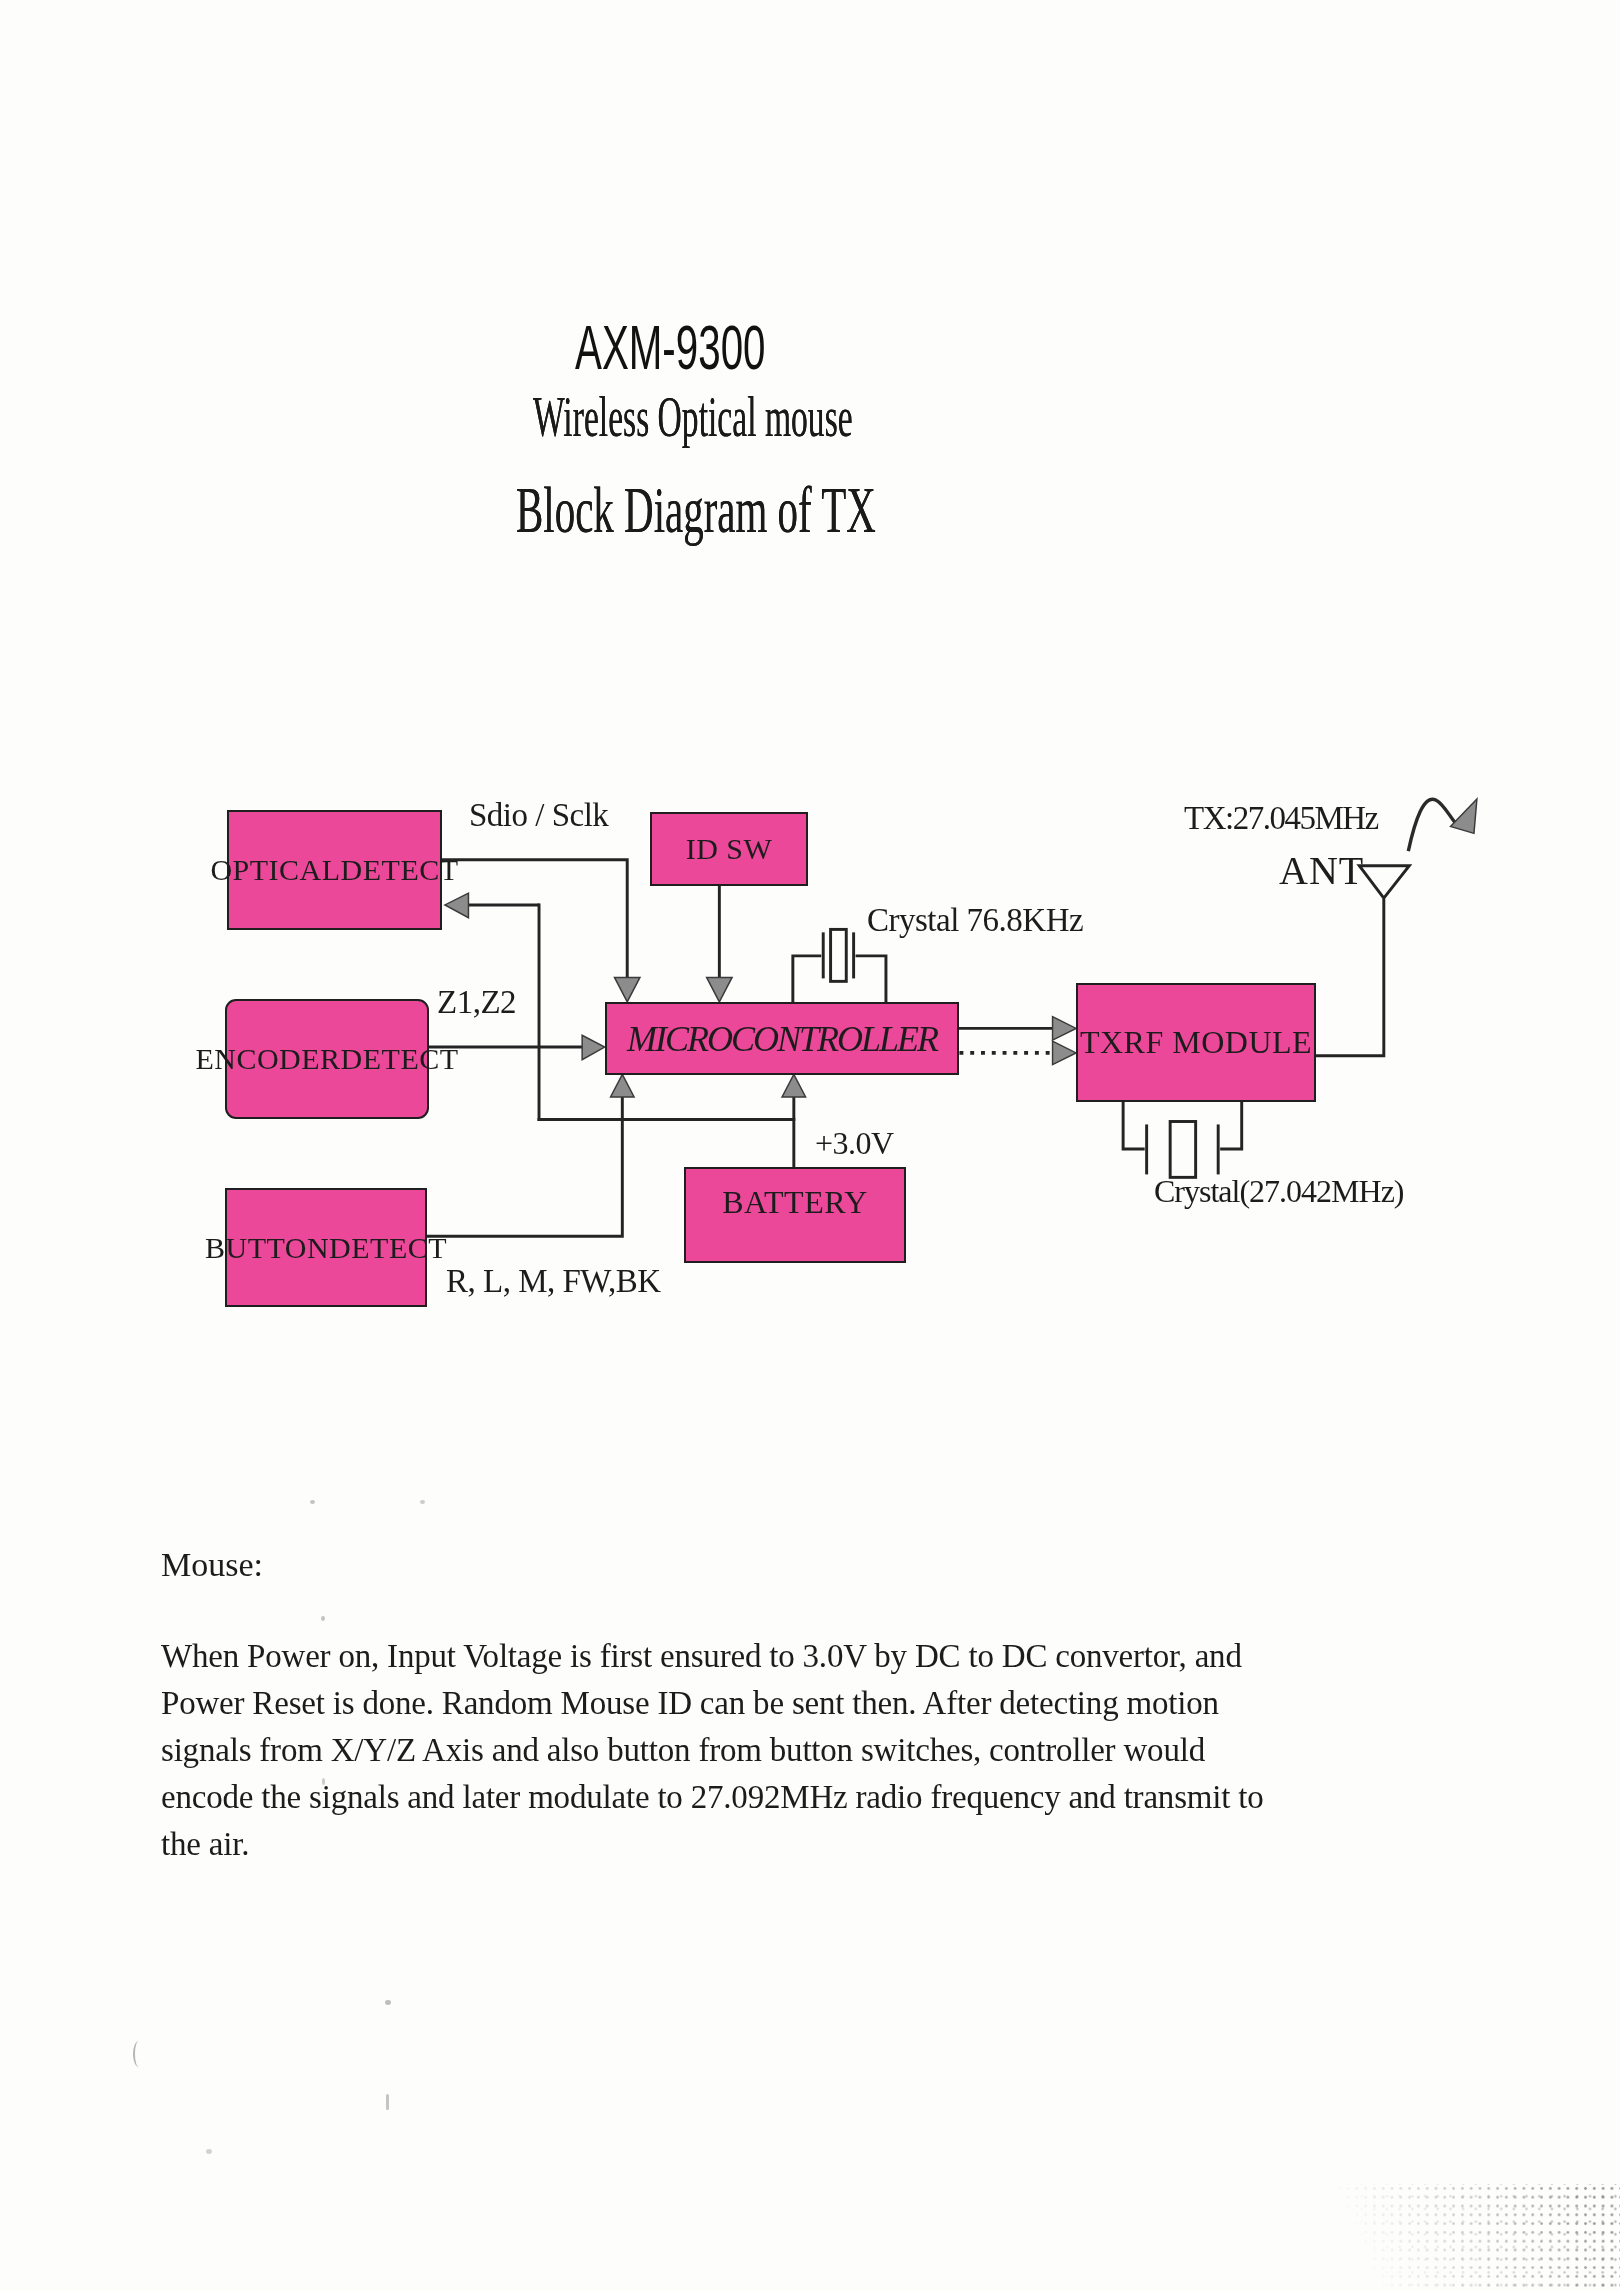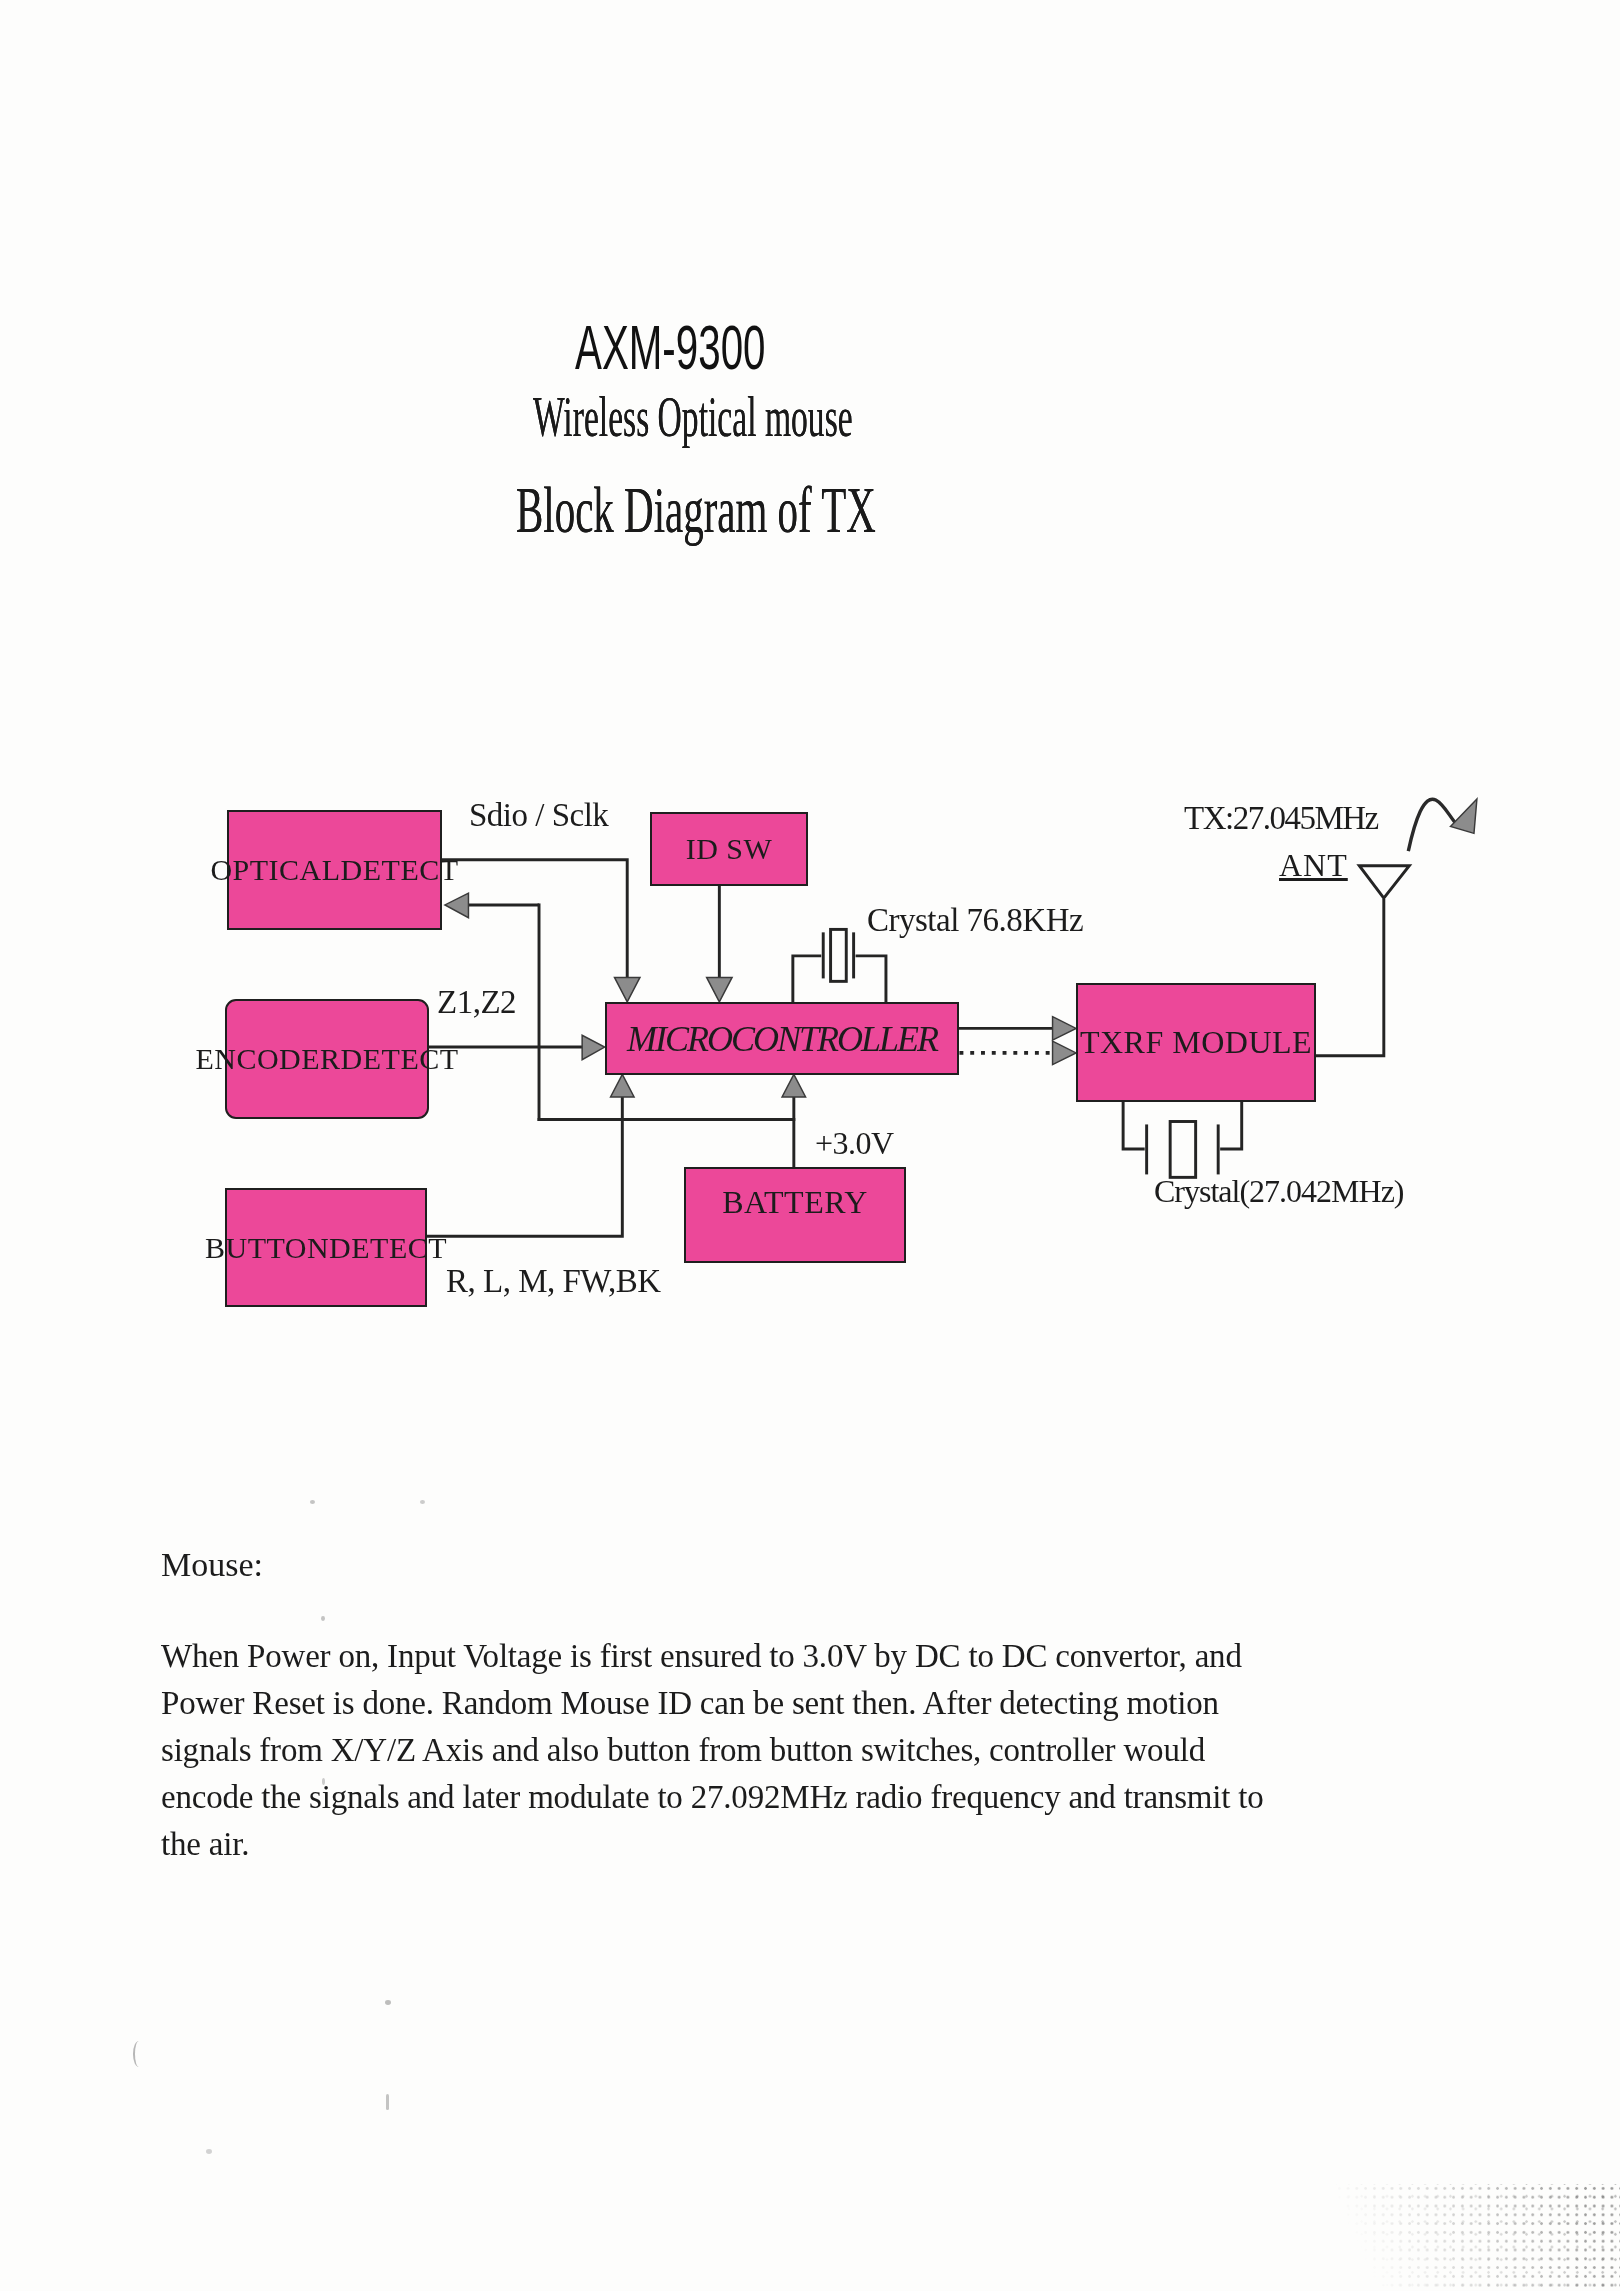--- a/index.html
+++ b/index.html
@@ -162,21 +162,21 @@
     <div>RF MODULE</div>
   </div>
 
   <div class="lbl" style="left:469px;top:797px;">Sdio / Sclk</div>
   <div class="lbl" style="left:437px;top:984px;">Z1,Z2</div>
   <div class="lbl" style="left:446px;top:1263px;">R, L, M, FW,BK</div>
   <div class="lbl" style="left:867px;top:902px;">Crystal 76.8KHz</div>
   <div class="lbl" style="left:815px;top:1125px;font-size:32px;">+3.0V</div>
   <div class="lbl" style="left:1154px;top:1173px;font-size:32px;letter-spacing:-1px;text-align:center;">Crystal(27.042MHz)</div>
   <div class="lbl" style="left:1184px;top:800px;letter-spacing:-1.5px;">TX:27.045MHz</div>
-  <div class="lbl" style="left:1279px;top:847px;font-size:32px;letter-spacing:1px;text-decoration:underline;">ANT</div>
+  <div class="lbl" style="left:1279px;top:847px;font-size:40px;letter-spacing:1px;">ANT</div>
 
   <div class="abs" style="left:161px;top:1546px;font-size:34px;">Mouse:</div>
 
   <div class="abs" style="left:161px;top:1638px;font-size:33px;letter-spacing:-0.2px;">
     <div class="body-line">When Power on, Input Voltage is first ensured to 3.0V by DC to DC convertor, and</div>
     <div class="body-line">Power Reset is done. Random Mouse ID can be sent then. After detecting motion</div>
     <div class="body-line">signals from X/Y/Z Axis and also button from button switches, controller would</div>
     <div class="body-line">encode the signals and later modulate to 27.092MHz radio frequency and transmit to</div>
     <div class="body-line">the air.</div>
   </div>

